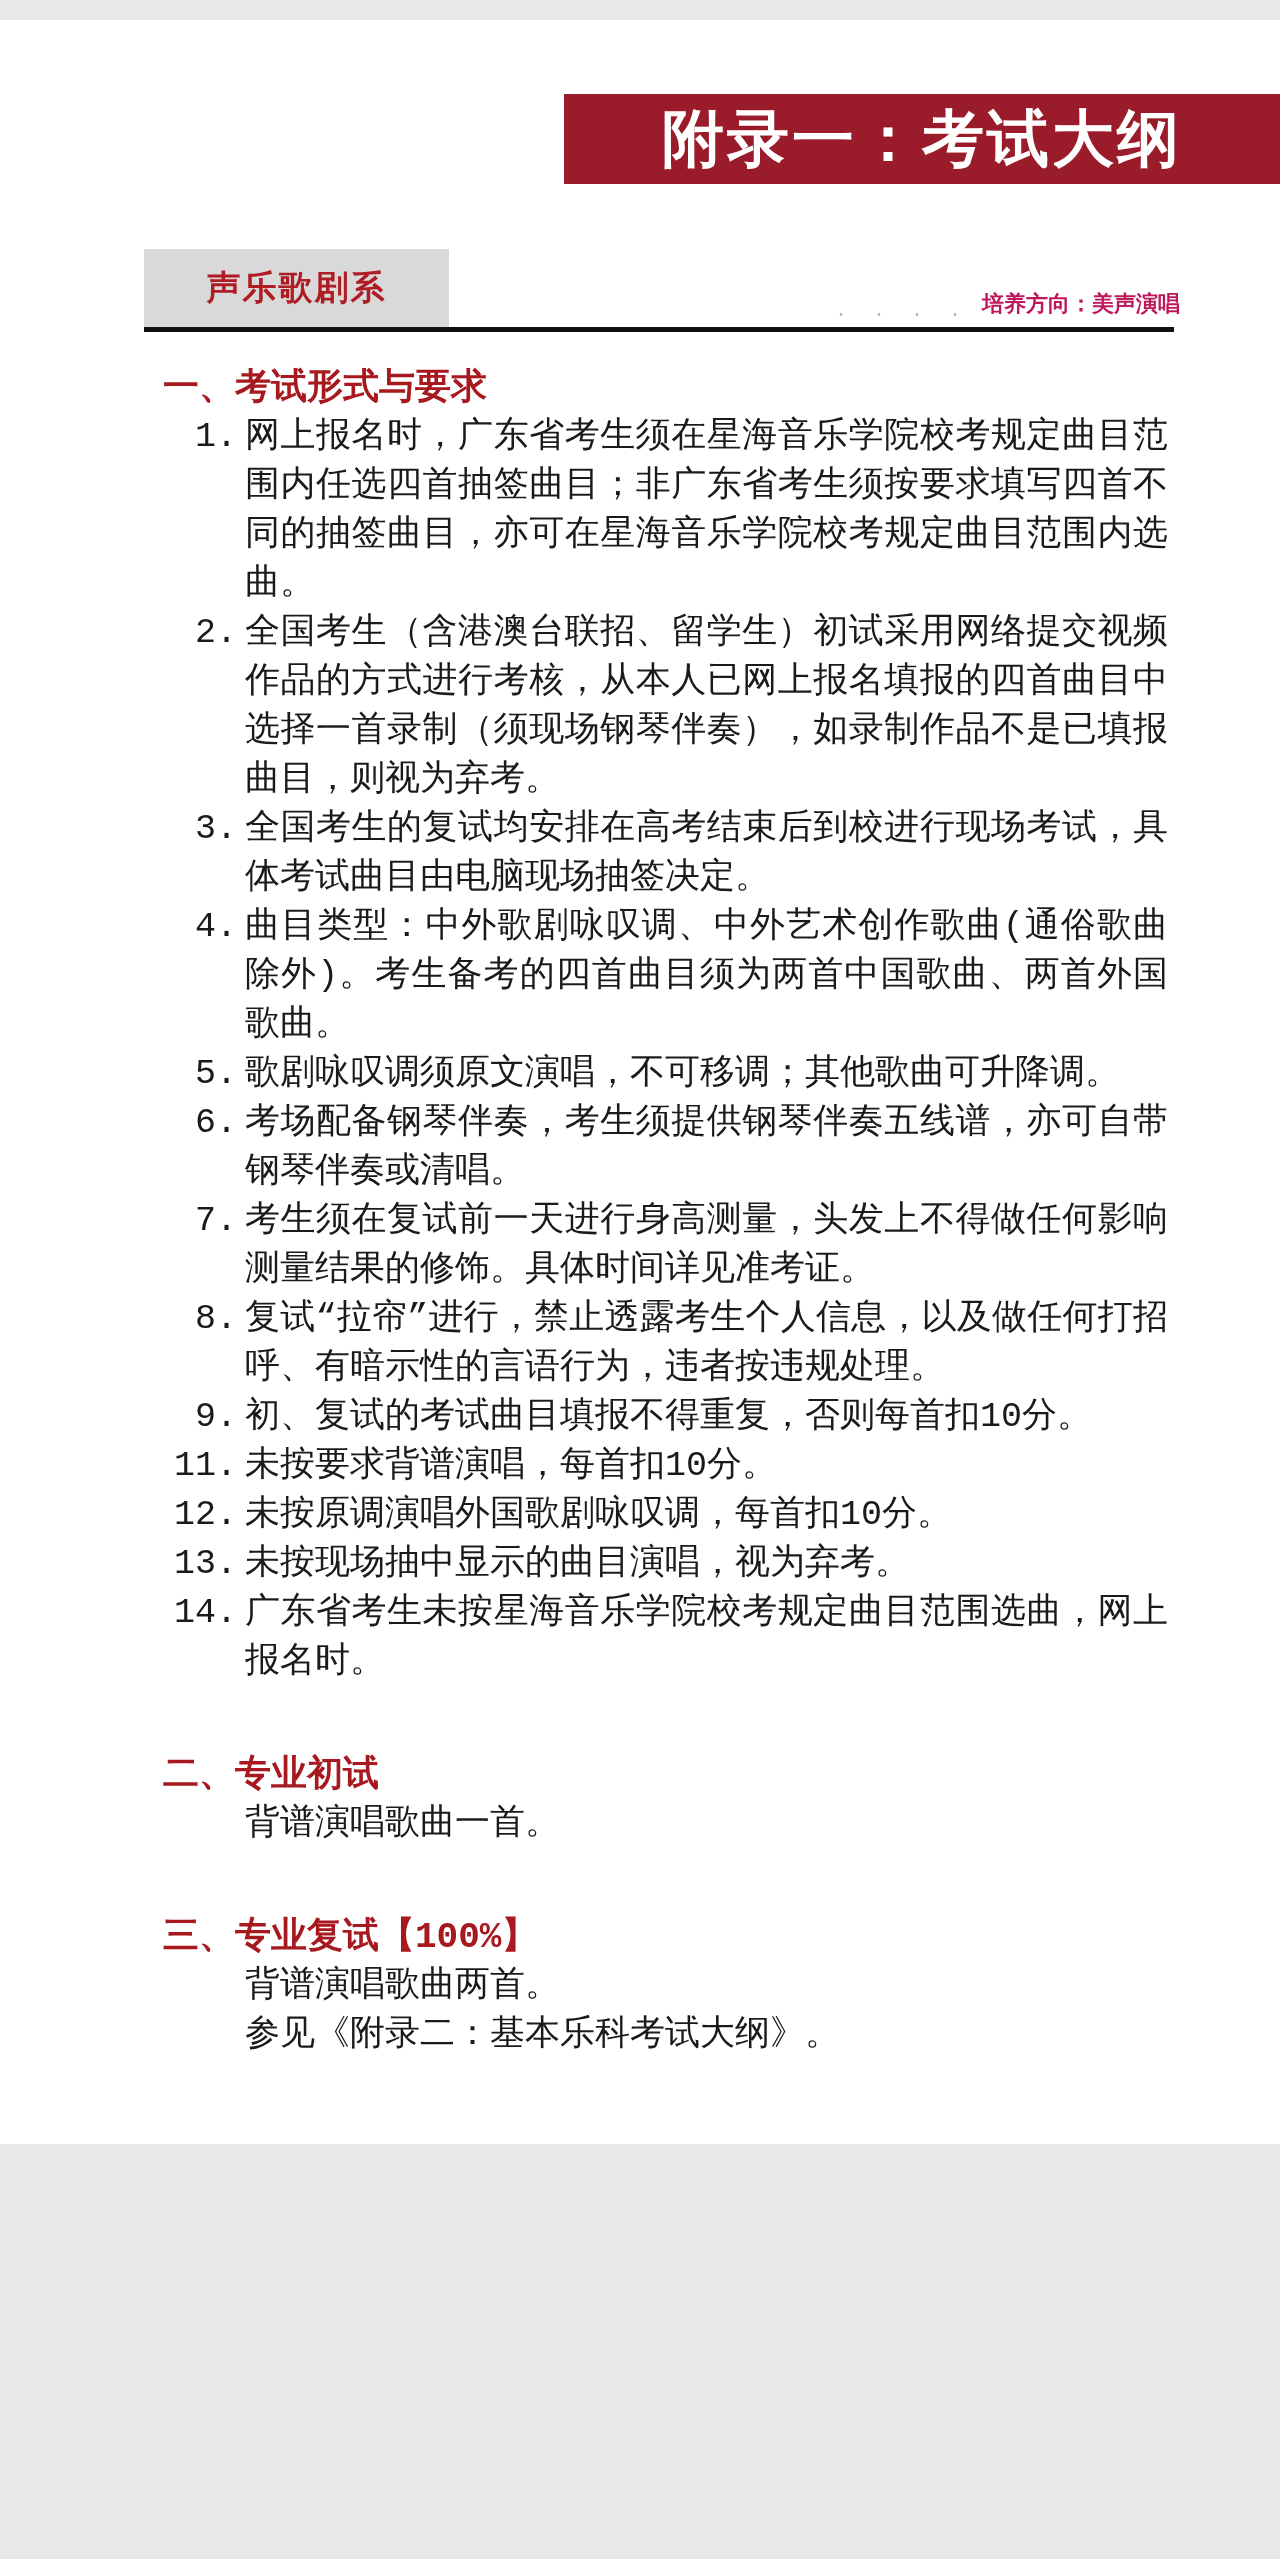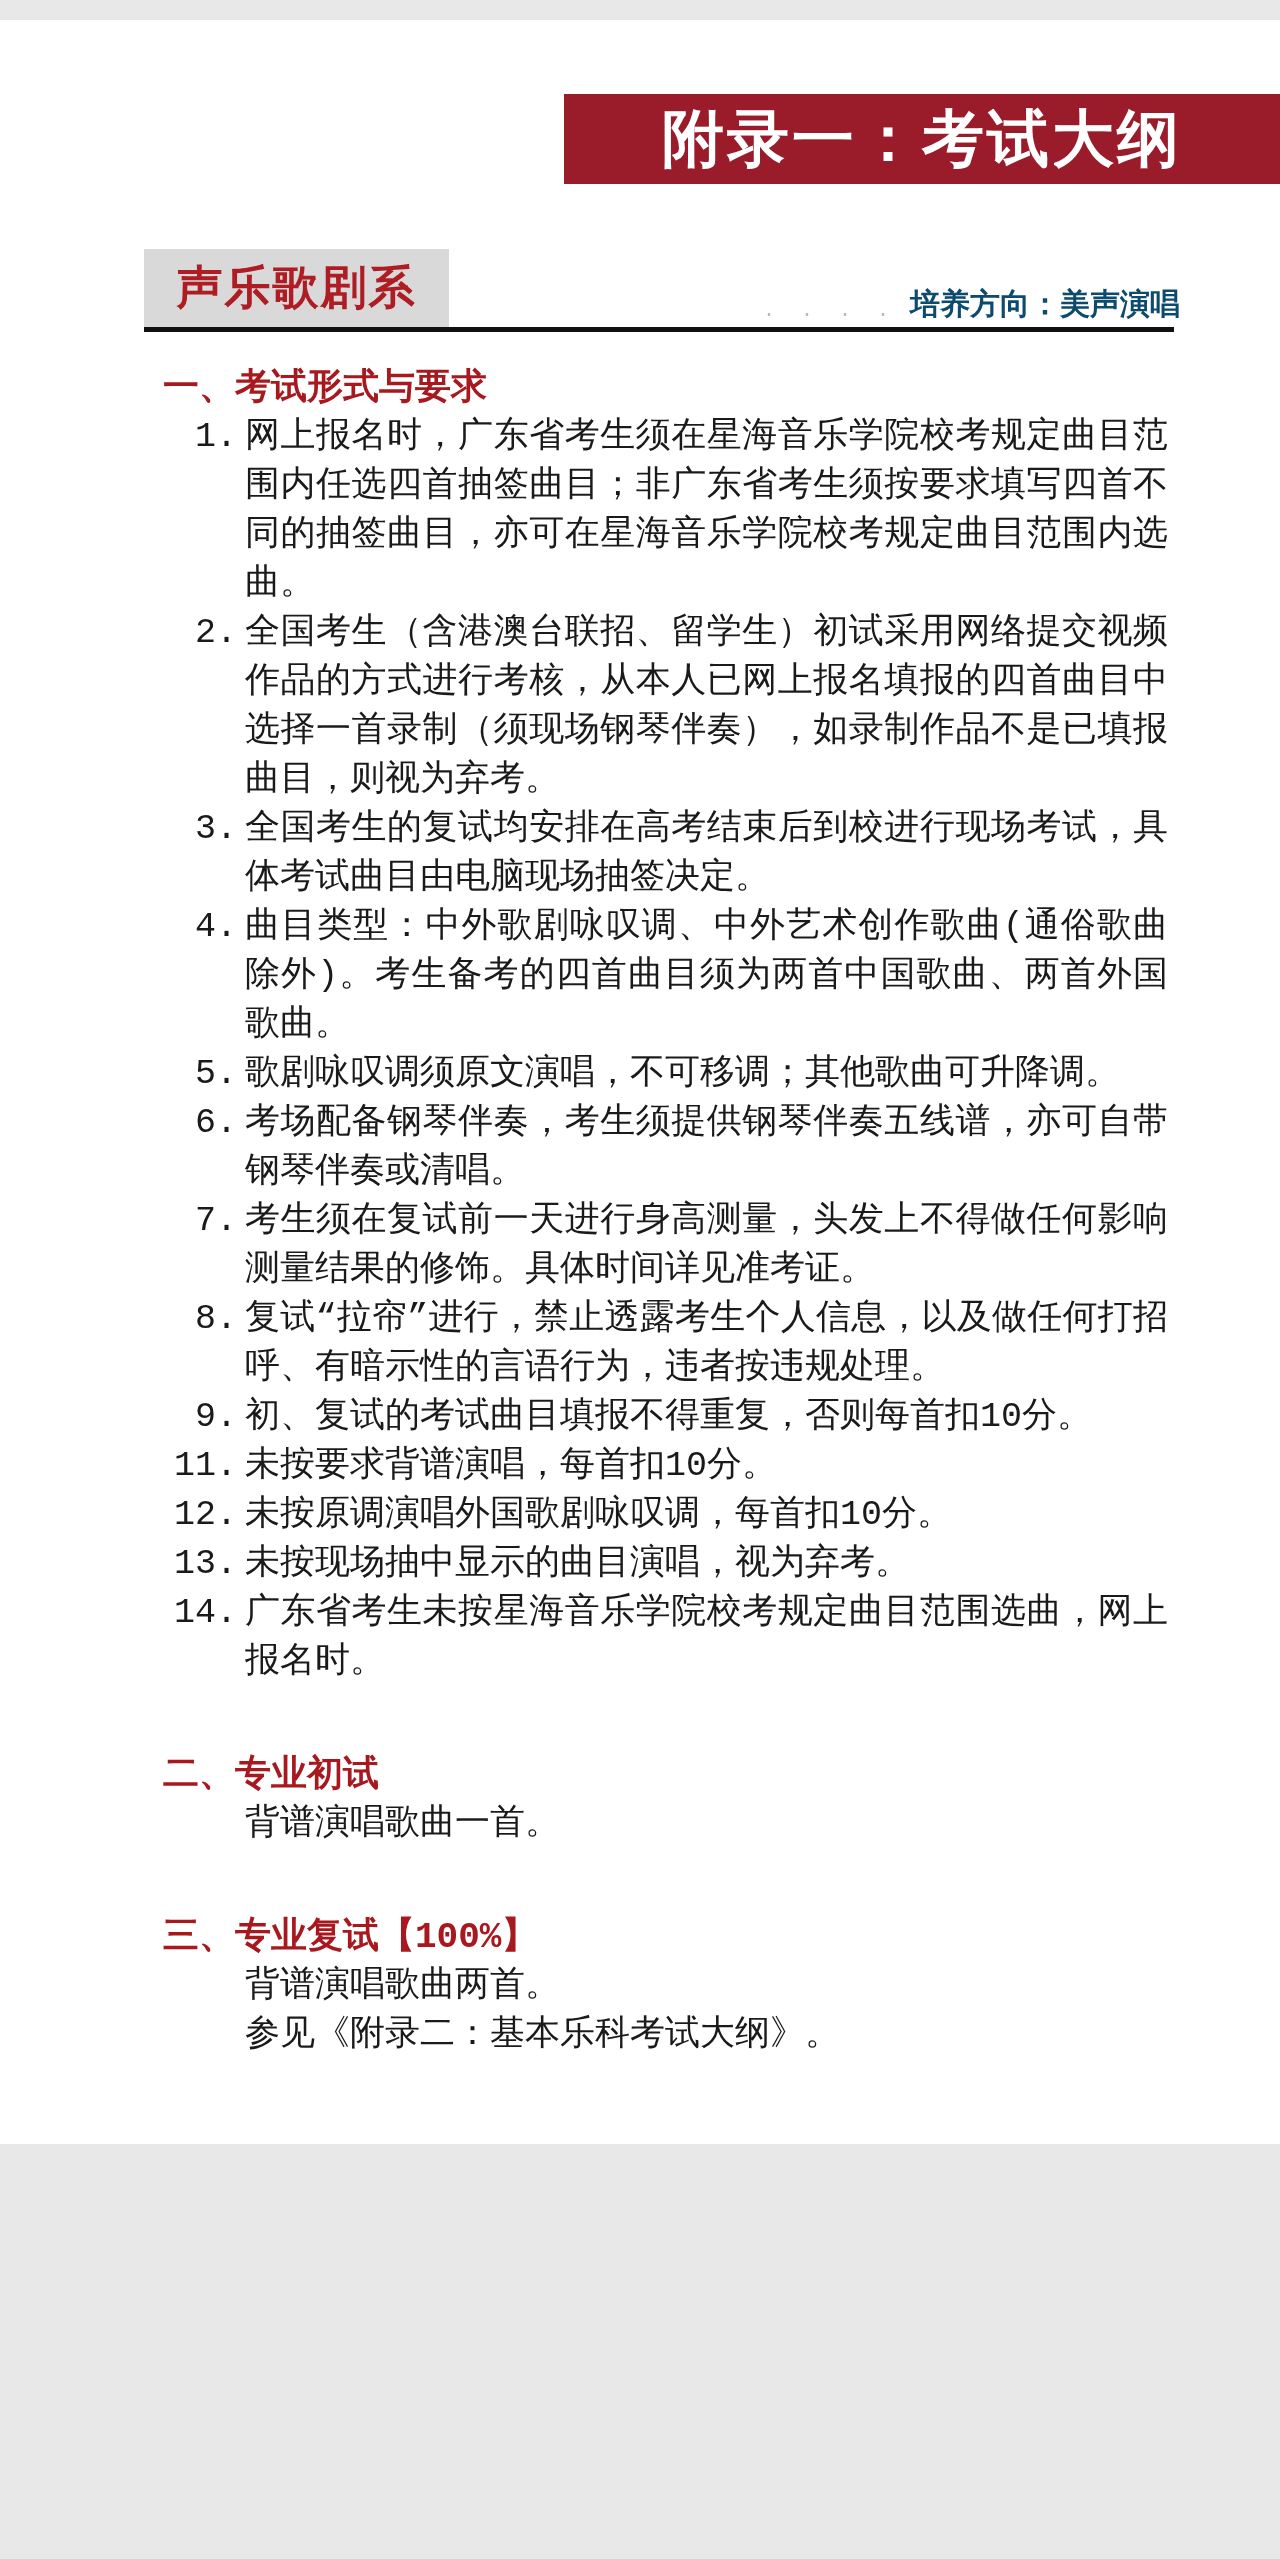--- a/index.html
+++ b/index.html
@@ -45,21 +45,21 @@
     top: 229px;
     width: 305px;
     height: 78px;
     background: #d9d9d9;
     display: flex;
     align-items: center;
     justify-content: center;
   }
   .dept-badge .dept-title {
     color: #ae1c24;
-    font-size: 46px;
+    font-size: 34px;
     font-weight: bold;
     letter-spacing: 2px;
     white-space: nowrap;
   }
   .direction-row {
     position: absolute;
     left: 740px;
     top: 258px;
     width: 440px;
     height: 48px;
@@ -68,22 +68,22 @@
     justify-content: flex-end;
   }
   .leader-dots {
     color: #b9b9b9;
     font-size: 20px;
     letter-spacing: 7px;
     margin-right: 14px;
     line-height: 30px;
   }
   .direction-label {
-    color: #0c4a6e;
-    font-size: 30px;
+    color: #be185d;
+    font-size: 22px;
     font-weight: bold;
     white-space: nowrap;
     line-height: 40px;
   }
   .header-rule {
     position: absolute;
     left: 144px;
     top: 307px;
     width: 1030px;
     height: 5px;

